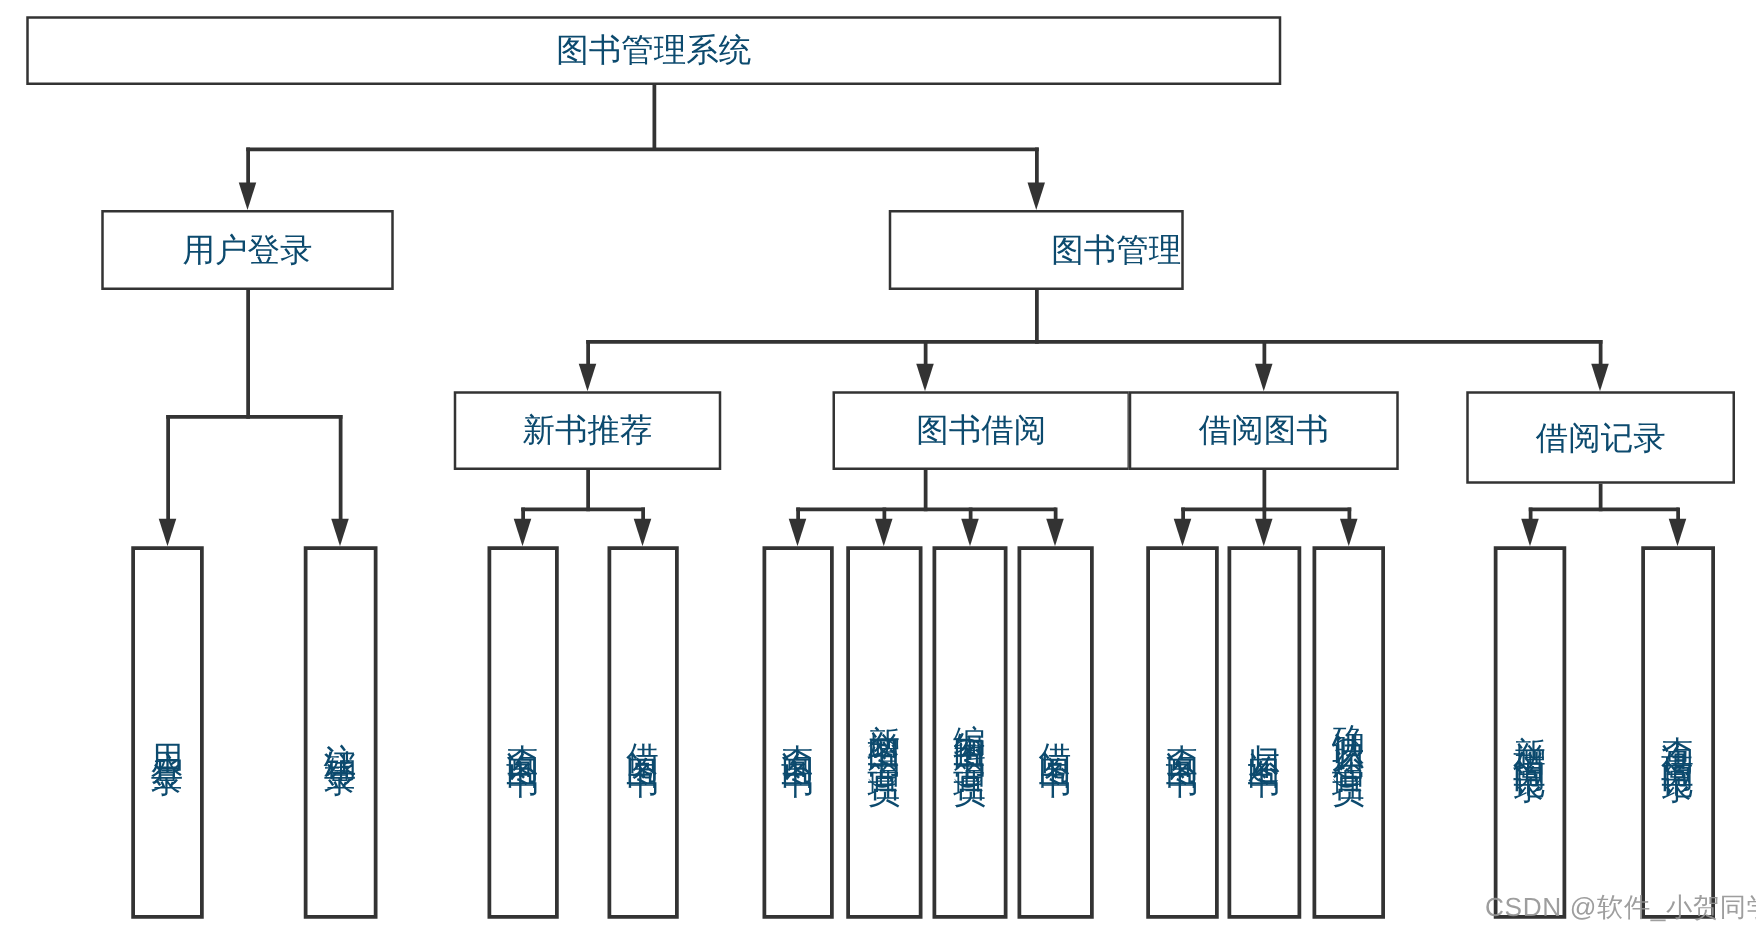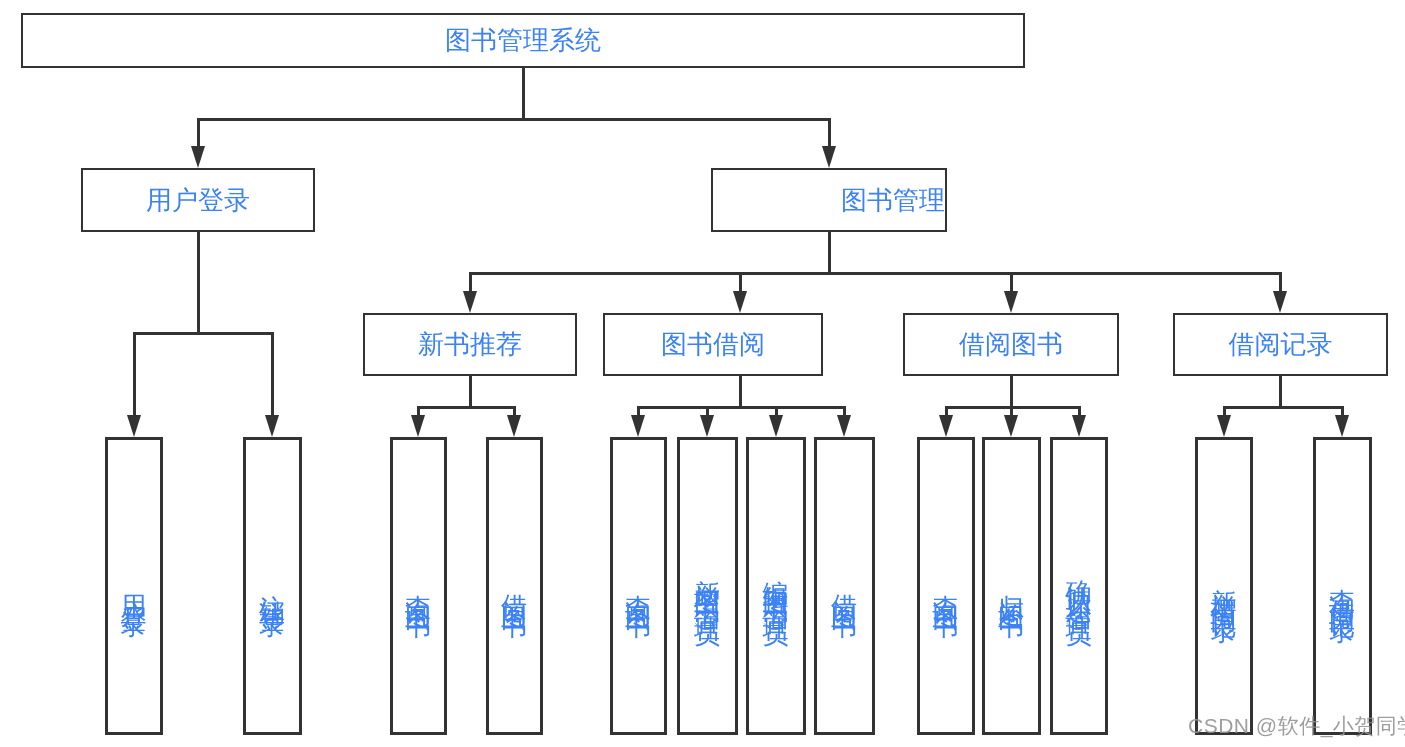--- a/index.html
+++ b/index.html
@@ -3,21 +3,21 @@
 <meta charset="utf-8">
 <style>
   html,body{margin:0;padding:0;background:#fff;}
   #stage{
     position:relative;width:1405px;height:747px;background:#ffffff;overflow:hidden;
     font-family:"Liberation Sans","DejaVu Sans",sans-serif;color:#333;
   }
   .box{
     position:absolute;box-sizing:border-box;background:#fff;border:2px solid #333;
     display:flex;align-items:center;justify-content:center;
-    font-size:26px;color:#3b82f6;z-index:2;
+    font-size:26px;color:#0c4a6e;z-index:2;
   }
   .leaf{border-width:3px;}
   .leaf .vtext{
     writing-mode:vertical-rl;text-orientation:mixed;
     letter-spacing:6px;line-height:1;font-size:26px;
   }
   .hl{position:absolute;height:3px;background:#333;z-index:1;}
   .vl{position:absolute;width:3px;background:#333;margin-left:-1px;z-index:1;}
   .ah{
     position:absolute;width:0;height:0;margin-left:-7px;z-index:1;
@@ -65,27 +65,27 @@
   <div class="vl" style="left:740px;top:272px;height:22px;"></div>
   <div class="ah" style="left:740px;top:291px;"></div>
   <div class="vl" style="left:1011px;top:272px;height:22px;"></div>
   <div class="ah" style="left:1011px;top:291px;"></div>
   <div class="vl" style="left:1280px;top:272px;height:22px;"></div>
   <div class="ah" style="left:1280px;top:291px;"></div>
 
   <div class="box" style="left:363px;top:313px;width:214px;height:63px;">
     <span>新书推荐</span>
   </div>
-  <div class="box" style="left:603px;top:313px;width:220px;height:63px;justify-content:center;">
+  <div class="box" style="left:666px;top:313px;width:238px;height:63px;justify-content:center;">
     <span>图书借阅</span>
   </div>
   <div class="box" style="left:903px;top:313px;width:216px;height:63px;">
     <span>借阅图书</span>
   </div>
-  <div class="box" style="left:1173px;top:313px;width:215px;height:63px;">
+  <div class="box" style="left:1173px;top:313px;width:215px;height:74px;">
     <span>借阅记录</span>
   </div>
 
   <div class="vl" style="left:470px;top:376px;height:33px;"></div>
   <div class="hl" style="left:417px;top:406px;width:99px;"></div>
   <div class="vl" style="left:418px;top:406px;height:12px;"></div>
   <div class="ah" style="left:418px;top:415px;"></div>
   <div class="vl" style="left:514px;top:406px;height:12px;"></div>
   <div class="ah" style="left:514px;top:415px;"></div>
 

